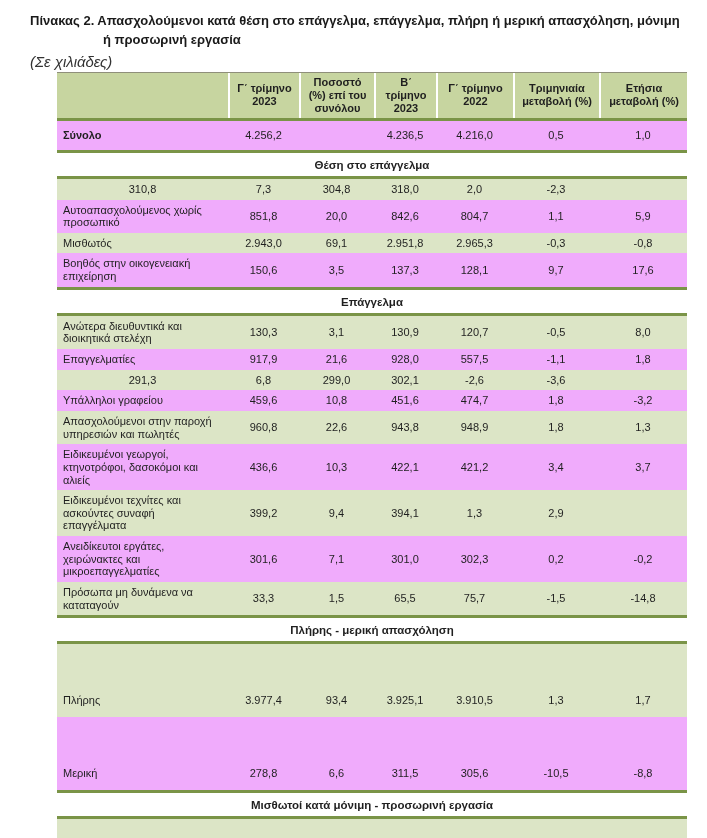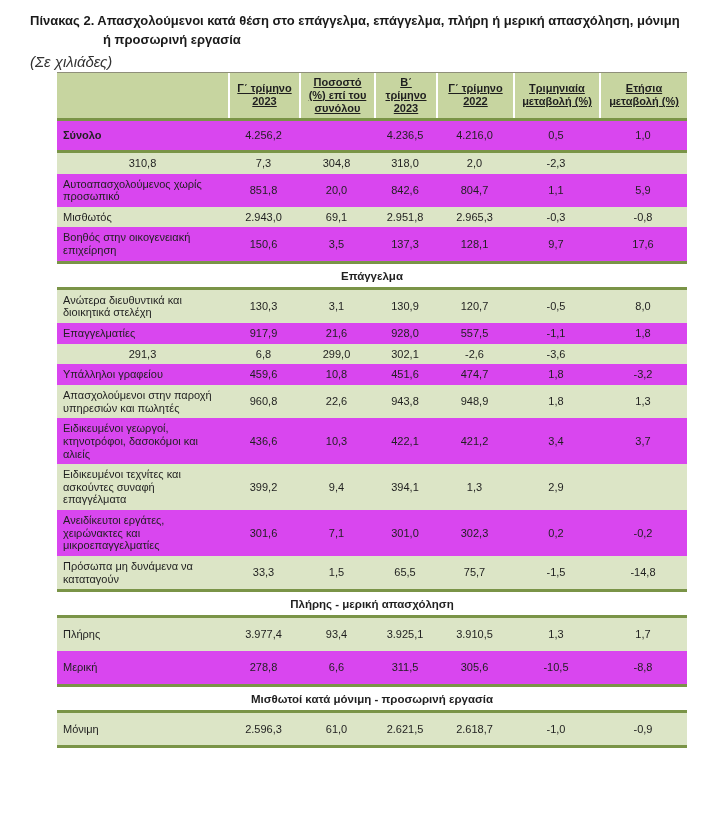--- a/index.html
+++ b/index.html
@@ -29,51 +29,50 @@
   .table{
     width:var(--table-width);margin-left:27px;margin-top:2px;
     border-top:1px solid #8f8f7a;
     font-size:11px;
   }
   .thead{
     display:grid;grid-template-columns:var(--cols);
     background:var(--header-fill);
     border-bottom:3px solid var(--border-olive);
     min-height:40px;
-    text-decoration:underline;
   }
   .th{
     display:flex;align-items:center;justify-content:center;
     text-align:center;font-weight:bold;line-height:1.2;
     padding:3px 4px;
   }
   .th + .th{border-left:2px solid #ffffff;}
   .section-title{
     text-align:center;font-weight:bold;font-size:11.5px;
     padding:6px 0 5px 0;background:#ffffff;
     border-bottom:3px solid var(--border-olive);
   }
   .rows{border-bottom:3px solid var(--border-olive);}
   .row{
     display:grid;grid-template-columns:var(--cols);
-    background:#d946ef;
+    background:#f0abfc;
   }
   .section.banded .row:nth-child(odd){background:var(--band-fill);}
   .cell{
     display:flex;align-items:center;line-height:1.15;
     padding:4px 3px;
   }
   .cell.label{justify-content:flex-start;text-align:left;padding-left:6px;padding-right:8px;}
   .cell.num{justify-content:center;text-align:center;}
   .row.bold .cell.label{font-weight:bold;}
   
   .section.plain .cell{padding-top:8px;padding-bottom:8px;}
   
   .section:nth-child(4) .cell,
-  .section:nth-child(5) .cell{padding-top:10px;padding-bottom:10px;}
+  .section:nth-child(5) .cell{padding-top:10px;padding-bottom:10px;margin-top:40px;}
 </style>
 </head>
 <body>
 
 <div class="page">
   <h1 class="title">Πίνακας 2. Απασχολούμενοι κατά θέση στο επάγγελμα, επάγγελμα, πλήρη ή μερική απασχόληση, μόνιμη ή προσωρινή εργασία</h1>
   <div class="units">(Σε χιλιάδες)</div>
 
   <div class="table">
     <div class="thead">
@@ -95,20 +94,21 @@
               <div class="cell num">4.256,2</div>
               <div class="cell num"></div>
               <div class="cell num">4.236,5</div>
               <div class="cell num">4.216,0</div>
               <div class="cell num">0,5</div>
               <div class="cell num">1,0</div>
             </div>
           </div>
         </div>
         <div class="section banded">
+          <div class="section-title">Θέση στο επάγγελμα</div>
           <div class="rows">
             <div class="row">
               <div class="cell num">310,8</div>
               <div class="cell num">7,3</div>
               <div class="cell num">304,8</div>
               <div class="cell num">318,0</div>
               <div class="cell num">2,0</div>
               <div class="cell num">-2,3</div>
             </div>
             <div class="row">

